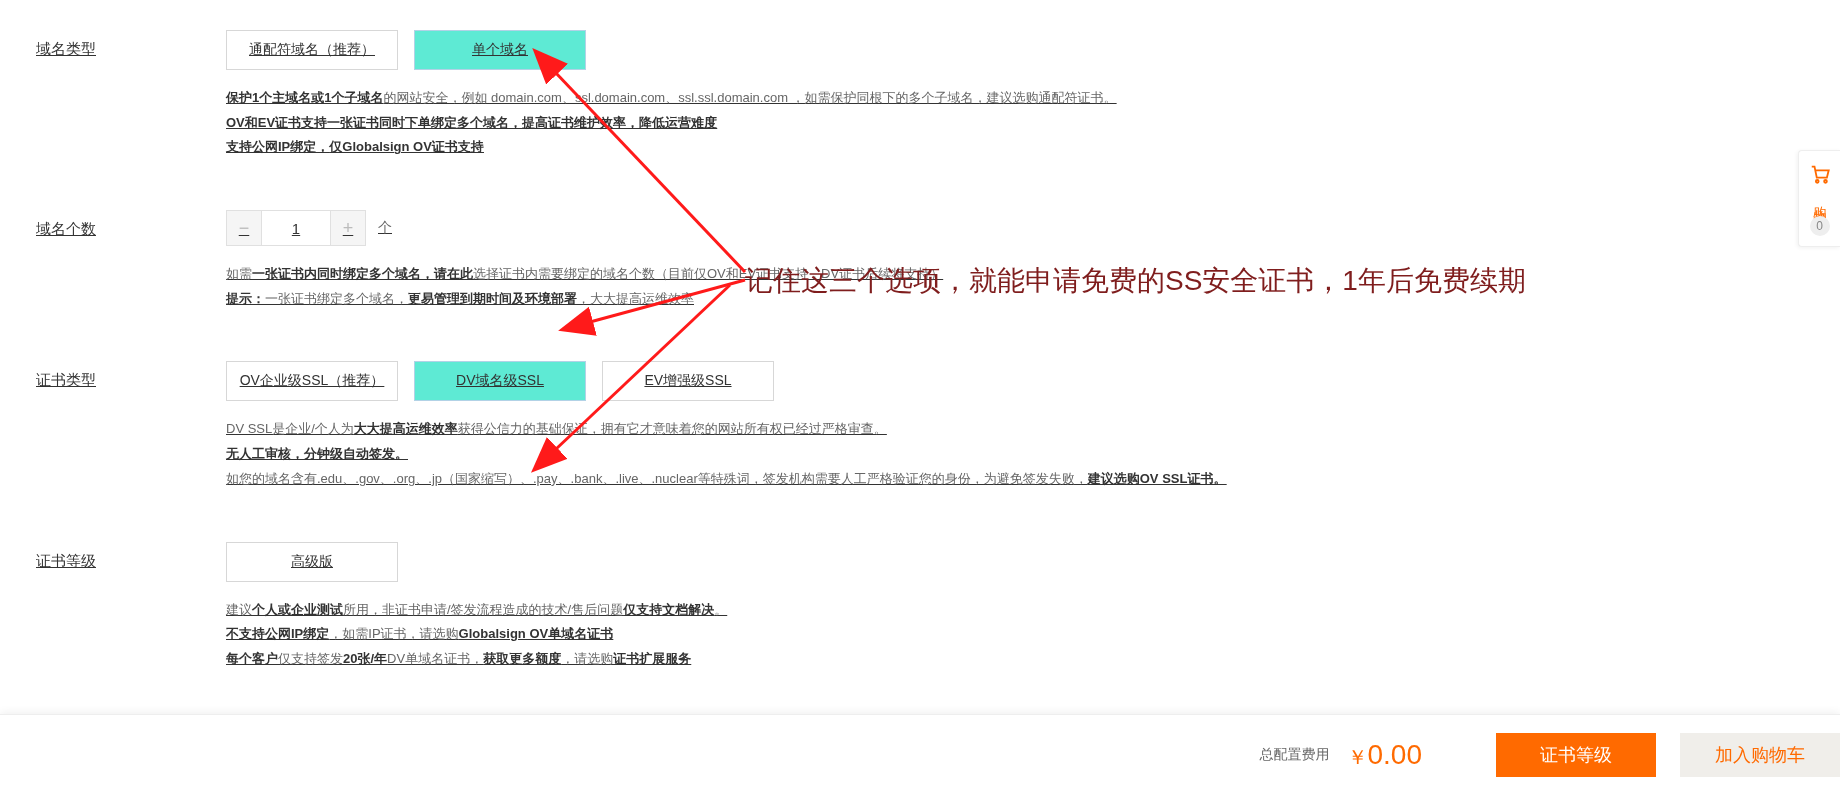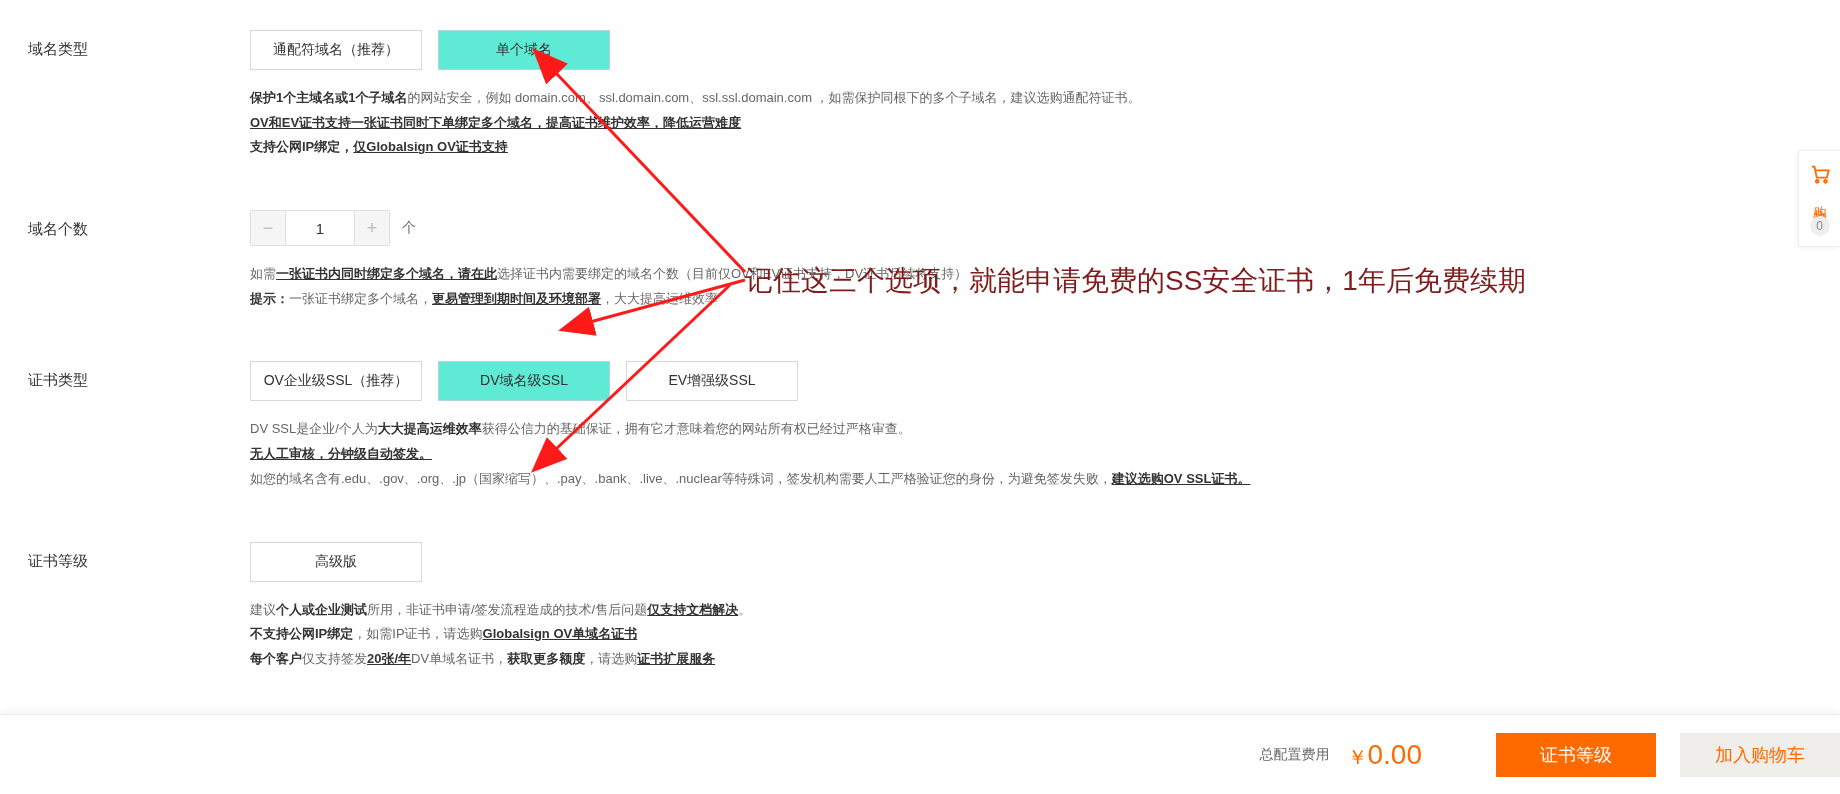--- a/index.html
+++ b/index.html
@@ -1,20 +1,20 @@
 <!DOCTYPE html>
 <html><head>
   <meta charset="utf-8">
   <style>
     * { margin: 0; padding: 0; box-sizing: border-box; }
     body { font-family: "Microsoft YaHei", "PingFang SC", Arial, sans-serif; background: #fff; width: 1840px; height: 794px; overflow: hidden; position: relative; font-size: 14px; color: #333; }
-    .content { padding: 30px 0 0 28px; width: 1500px; }
+    .content { padding: 30px 0 0 36px; width: 1500px; text-decoration: underline; }
     .row { display: flex; align-items: flex-start; margin-bottom: 10px; }
     .label { width: 190px; flex-shrink: 0; font-size: 15px; color: #333; padding-top: 10px; }
-    .rightcol { flex: 1; margin-left: 32px; }
+    .rightcol { flex: 1; }
     .opts { display: flex; gap: 0; margin-bottom: 16px; }
     .opt { border: 1px solid #d7d7d7; background: #fff; height: 40px; min-width: 172px; display: flex; align-items: center; justify-content: center; font-size: 14px; color: #333; cursor: pointer; margin-right: 16px; }
     .opt.selected { background: #5eead4; border-color: #b2d2e6; }
     .desc { font-size: 13px; color: #666; line-height: 1.9; margin-bottom: 40px; }
     .desc .strong { font-weight: bold; color: #333; text-decoration: underline; }
     .desc .strongnou { font-weight: bold; color: #333; }
     .desc .strongu { font-weight: bold; color: #333; text-decoration: underline; }
     .stepper { display: flex; align-items: center; margin-bottom: 16px; }
     .stepper button { width: 36px; height: 36px; border: 1px solid #e0e0e0; background: #f5f5f5; color: #bbb; font-size: 18px; cursor: pointer; display: flex; align-items: center; justify-content: center; }
     .stepper input { width: 68px; height: 36px; border-top: 1px solid #e0e0e0; border-bottom: 1px solid #e0e0e0; border-left: none; border-right: none; text-align: center; font-size: 15px; color: #333; outline: none; }

